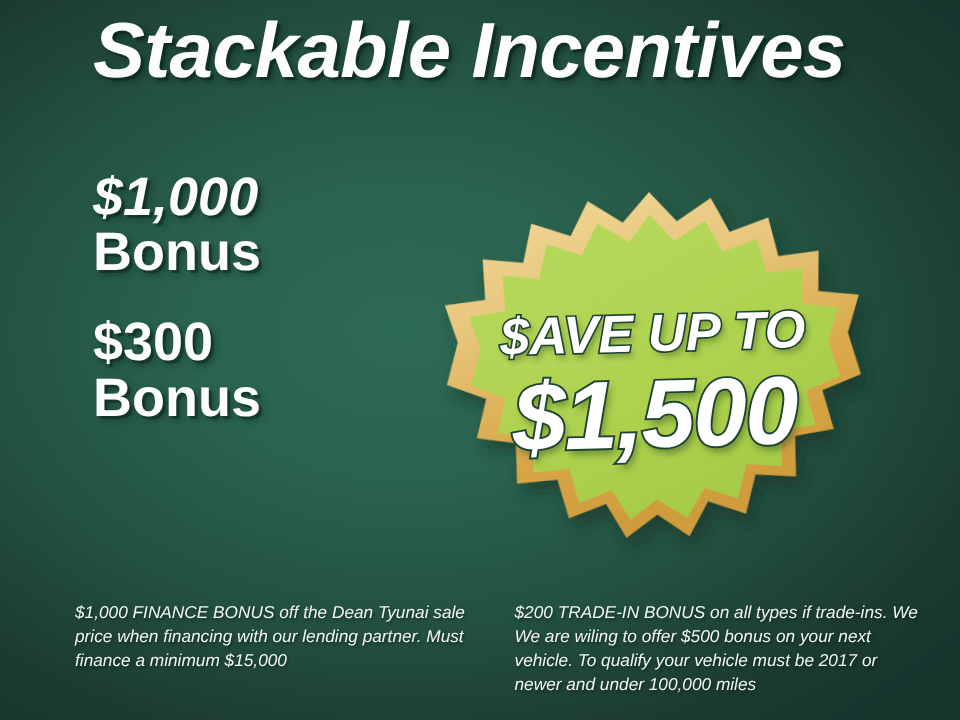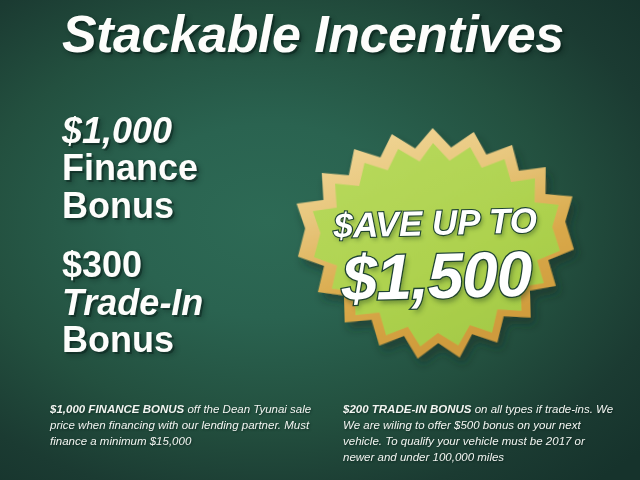--- a/index.html
+++ b/index.html
@@ -128,41 +128,39 @@
   }
   .fine-col p {
     margin: 0;
     font-size: 11.5px;
     font-style: italic;
     line-height: 1.38;
     color: #f2f5f1;
     text-shadow: 1px 1px 2px rgba(8, 28, 24, 0.55);
   }
   .fine-col .lead {
-    font-weight: bold;
+    font-weight: normal;
   }
 </style>
 </head>
 <body>
 
 <div class="poster">
 
   <div class="title">Stackable Incentives</div>
 
   <div class="offers">
 
     <div class="offer">
       <div class="offer-line italic">$1,000</div>
-      <div class="offer-line">Finance</div>
       <div class="offer-line">Bonus</div>
     </div>
 
     <div class="offer">
       <div class="offer-line">$300</div>
-      <div class="offer-line italic">Trade-In</div>
       <div class="offer-line">Bonus</div>
     </div>
 
   </div>
 
   <div class="badge-wrap">
     <svg class="badge-svg" viewBox="0 0 284 264" preserveAspectRatio="none">
       <defs>
         <linearGradient id="rimGrad" x1="0" y1="0" x2="0.35" y2="1">
           <stop offset="0%" stop-color="#f3da9c"></stop>

